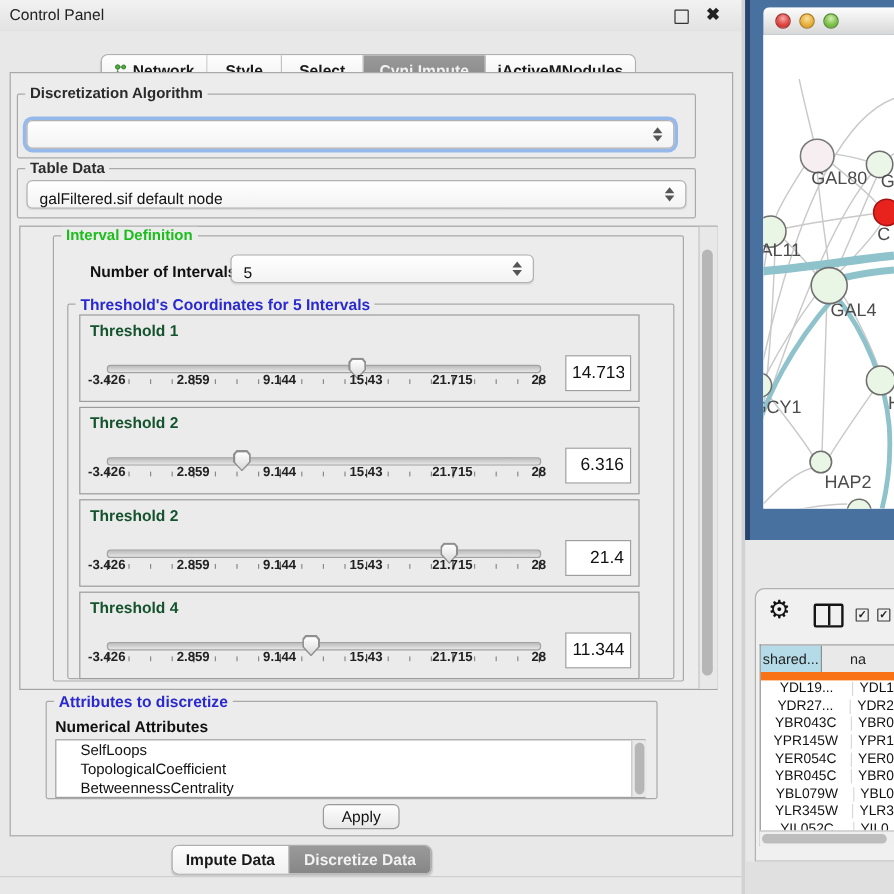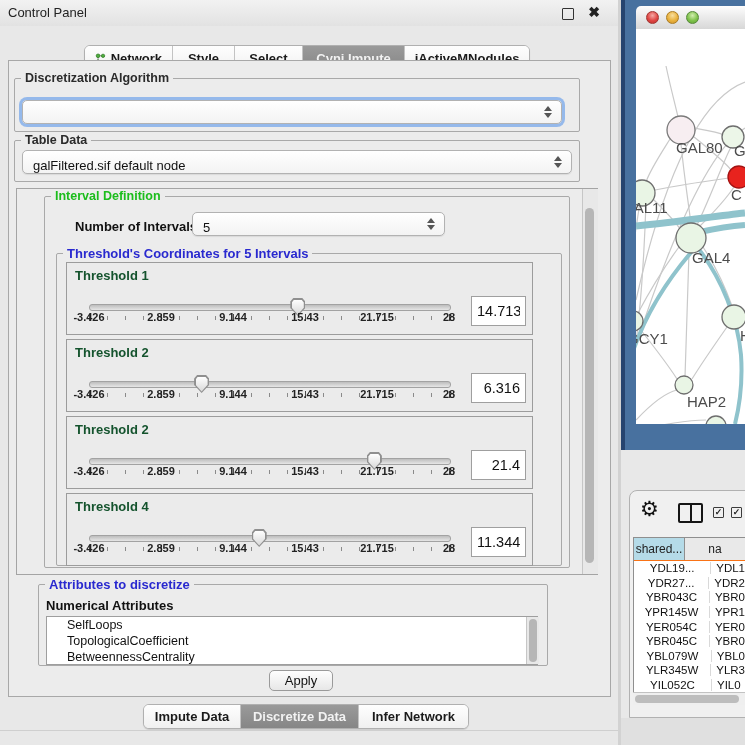--- a/index.html
+++ b/index.html
@@ -80,21 +80,21 @@
   .node-label{font-family:"Liberation Sans",sans-serif;font-size:15px;fill:#4c4c4c;}
 
   
   .tp-titlebar{left:621px;top:453px;width:124px;height:34px;background:#e5e5e5;display:flex;align-items:center;padding-left:16px;font-size:13px;color:#222;box-sizing:border-box;}
   .tp-frame{left:629px;top:490px;width:130px;height:228px;background:#f0f0f0;border:1px solid #b1b1b1;border-top-left-radius:8px;box-sizing:border-box;}
   .gear{position:absolute;left:640px;top:498px;font-size:21px;color:#111;line-height:21px;}
   .colicon{position:absolute;left:678px;top:503px;width:21px;height:16px;border:2px solid #151515;border-radius:2px;}
   .colicon::after{content:"";position:absolute;left:50%;top:0;width:2px;height:100%;background:#151515;transform:translateX(-1px);}
   .chk{position:absolute;top:507px;width:9px;height:9px;border:1.5px solid #3c3c3c;border-radius:1px;font-size:9px;line-height:9px;font-weight:700;color:#222;text-align:center;}
   .table{left:633px;top:537px;width:112px;height:168px;border:1px solid #8f8f8f;border-right:none;background:#fff;overflow:hidden;box-sizing:border-box;}
-  .thead{display:flex;height:22px;border-bottom:1px solid #f97316;}
+  .thead{display:flex;height:22px;border-bottom:7px solid #f97316;}
   .th{display:flex;align-items:center;justify-content:center;font-size:12px;color:#222;box-sizing:border-box;}
   .th.c1{width:78px;background:#b5dbe8;border-right:1px solid #8f8f8f;}
   .th.c2{width:60px;background:#e9e9e9;flex:none;}
   .trow{display:flex;height:14.6px;align-items:center;font-size:11.5px;color:#111;}
   .td1{width:78px;text-align:center;border-right:1px solid #d9d9d9;box-sizing:border-box;}
   .td2{padding-left:5px;white-space:nowrap;}
 </style>
 </head>
 <body>
 
@@ -335,23 +335,20 @@
   <div class="btn" style="left:269px;top:670px;width:64px;height:21px;">
     <span>Apply</span>
   </div>
 
   <div class="seg" style="left:143px;top:704px;height:23px;">
     <div class="tab" style="width:97px;">
         <span>Impute Data</span>
       </div>
     <div class="tab sel" style="width:118px;">
         <span>Discretize Data</span>
-      </div>
-    <div class="tab" style="width:109px;">
-        <span>Infer Network</span>
       </div>
   </div>
   <div class="abs" style="left:0;top:730px;width:618px;height:1px;background:#cfcfcf;"></div>
 
   <div class="abs gapstrip"></div>
   <div class="abs netwin"></div>
   <div class="abs nettitle">
     <span class="light red"></span>
     <span class="light yellow"></span>
     <span class="light green"></span>

